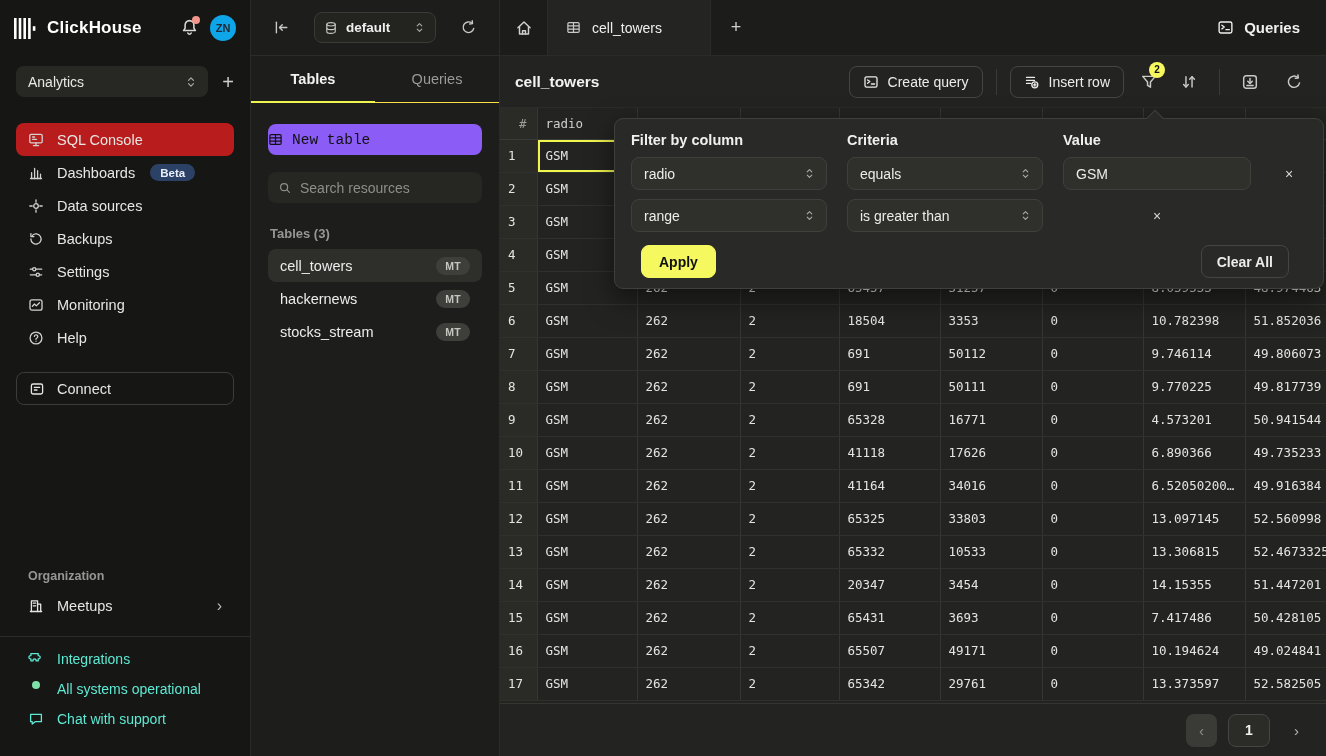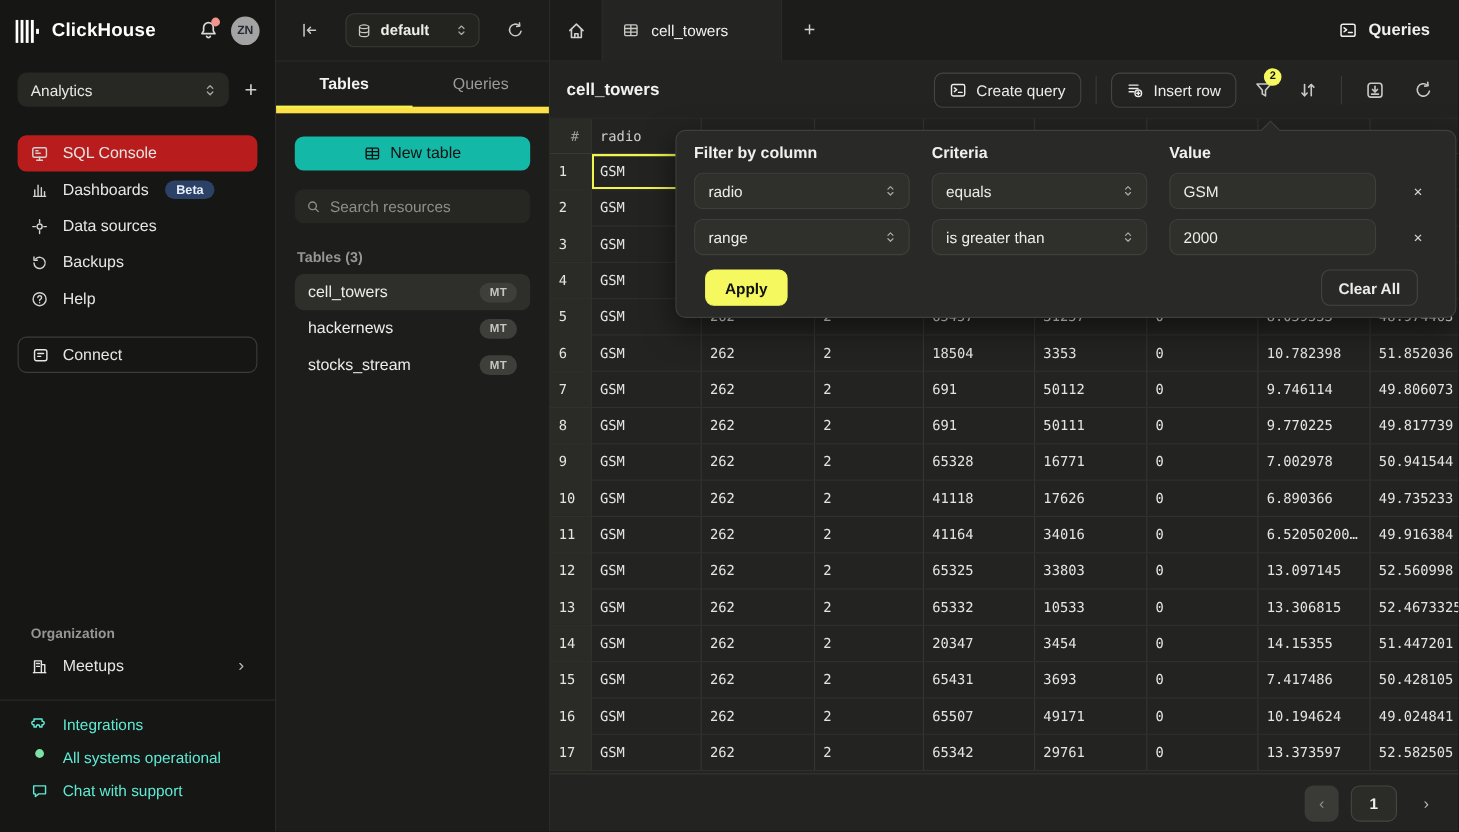--- a/index.html
+++ b/index.html
@@ -8,21 +8,21 @@
   .app { display:flex; width:1326px; height:756px; }
 
   
   .sidebar { width:250px; background:#161614; display:flex; flex-direction:column; flex-shrink:0; }
   .side-head { height:56px; display:flex; align-items:center; padding:0 14px; }
   .brand { display:flex; align-items:center; gap:9px; }
   .brand-name { font-size:17px; font-weight:700; color:#fff; letter-spacing:.2px; }
   .side-head-right { margin-left:auto; display:flex; align-items:center; gap:10px; }
   .bell-wrap { position:relative; width:20px; height:20px; color:#d8d8d5; }
   .bell-dot { position:absolute; top:-2px; right:0; width:8px; height:8px; border-radius:50%; background:#f2968b; }
-  .avatar { width:26px; height:26px; border-radius:50%; background:#a3a3a3; color:#232a33;
+  .avatar { width:26px; height:26px; border-radius:50%; background:#0ea5e9; color:#232a33;
     font-size:11px; font-weight:700; display:flex; align-items:center; justify-content:center; }
   .workspace-row { display:flex; align-items:center; gap:14px; padding:10px 16px 14px; }
   .workspace-select { flex:1; height:31px; background:#272724; border-radius:8px; display:flex;
     align-items:center; padding:0 10px 0 12px; font-size:14px; color:#e8e8e6; }
   .workspace-select .chev { margin-left:auto; color:#a8a8a5; }
   .plus-btn { color:#cfcfcc; font-size:20px; font-weight:300; line-height:1; cursor:default; }
   .nav { padding:12px 16px 0; }
   .nav-item { height:33px; display:flex; align-items:center; gap:13px; padding:0 12px;
     border-radius:8px; font-size:14.5px; color:#e6e6e3; }
   .nav-item .ic { color:#d2d2cf; flex-shrink:0; }
@@ -42,27 +42,27 @@
   .status-dot { width:8px; height:8px; border-radius:50%; background:#7ee2a8; margin:0 4px; }
 
   
   .panel { width:250px; background:#1d1d1b; border-left:1px solid #2a2a27; border-right:1px solid #2a2a27;
     display:flex; flex-direction:column; flex-shrink:0; }
   .panel-top { height:56px; border-bottom:1px solid #2b2b28; display:flex; align-items:center; padding:0 22px; gap:20px; }
   .db-select { height:31px; flex:1; max-width:124px; border:1px solid #3a3a36; background:#232320; border-radius:8px;
     display:flex; align-items:center; gap:8px; padding:0 9px; font-size:13.5px; font-weight:600; color:#eeeeec; margin:0 4px; }
   .db-select .chev { margin-left:auto; color:#a8a8a5; }
   .icon-btn { color:#c9c9c6; display:flex; align-items:center; justify-content:center; }
-  .panel-tabs { height:47px; display:flex; border-bottom:6px solid #fde047; }
+  .panel-tabs { height:47px; display:flex; border-bottom:1px solid #fde047; }
   .ptab { flex:1; display:flex; align-items:center; justify-content:center; font-size:14.5px; color:#9a9a97; position:relative; }
   .ptab.active { color:#f2f2f0; font-weight:600; }
   .ptab.active::after { content:""; position:absolute; left:0; right:0; bottom:-1px; height:2px; background:#f1f64f; }
   .panel-body { padding:21px 17px; }
-  .new-table-btn { height:31px; width:100%; background:#14b8a6; color:#111; border-radius:8px; display:flex;
-    align-items:center; justify-content:center; gap:9px; font-size:14.5px; font-weight:500; }
+  .new-table-btn { height:31px; width:100%; background:#8b5cf6; color:#111; border-radius:8px; display:flex;
+    align-items:center; gap:9px; font-size:14.5px; font-weight:500;font-family:Liberation Mono, monospace; }
   .search-box { margin-top:17px; height:31px; background:#262623; border-radius:8px; display:flex;
     align-items:center; gap:8px; padding:0 10px; color:#8d8d8a; }
   .search-box input { background:transparent; border:0; outline:0; color:#dcdcd9; font-size:14px;
     font-family:"Liberation Sans",sans-serif; width:100%; }
   .search-box input::placeholder { color:#8d8d8a; }
   .tables-label { font-size:13px; font-weight:700; color:#969693; margin:23px 0 8px 2px; }
   .tbl-item { height:33px; display:flex; align-items:center; padding:0 12px; border-radius:8px; font-size:14.5px; color:#ececea; }
   .tbl-item.active { background:#2e2e2b; }
   .mt-badge { margin-left:auto; background:#3e3e3b; color:#c5c5c2; font-size:10.5px; font-weight:700;
     padding:3px 9px; border-radius:9px; letter-spacing:.3px; }
@@ -206,20 +206,39 @@
         <span>Data sources</span>
       </div>
       <div class="nav-item">
         <span class="ic">
             <svg width="16" height="16" viewBox="0 0 16 16" fill="none" stroke="currentColor" stroke-width="1.3" stroke-linecap="round" stroke-linejoin="round">
               <path d="M2.9 8a5.1 5.1 0 1 0 1.5-3.6"></path>
               <path d="M2.9 2.6v3h3"></path>
             </svg>
           </span>
         <span>Backups</span>
+      </div>
+      <div class="nav-item">
+        <span class="ic">
+            <svg width="16" height="16" viewBox="0 0 16 16" fill="none" stroke="currentColor" stroke-width="1.3" stroke-linecap="round">
+              <path d="M2.3 5.2h11.4M2.3 10.8h11.4"></path>
+              <circle cx="6.2" cy="5.2" r="1.6" fill="#161614"></circle>
+              <circle cx="9.8" cy="10.8" r="1.6" fill="#161614"></circle>
+            </svg>
+          </span>
+        <span>Settings</span>
+      </div>
+      <div class="nav-item">
+        <span class="ic">
+            <svg width="16" height="16" viewBox="0 0 16 16" fill="none" stroke="currentColor" stroke-width="1.3" stroke-linecap="round" stroke-linejoin="round">
+              <rect x="2" y="2.8" width="12" height="10.4" rx="2"></rect>
+              <path d="M4.4 9.3l2.1-2.3 1.8 1.9 3.1-3.2"></path>
+            </svg>
+          </span>
+        <span>Monitoring</span>
       </div>
       <div class="nav-item">
         <span class="ic">
             <svg width="16" height="16" viewBox="0 0 16 16" fill="none" stroke="currentColor" stroke-width="1.3" stroke-linecap="round" stroke-linejoin="round">
               <circle cx="8" cy="8" r="5.9"></circle>
               <path d="M6.4 6.4a1.7 1.7 0 1 1 2.5 1.6c-.6.3-.9.7-.9 1.3"></path>
               <path d="M8 11.2v.01"></path>
             </svg>
           </span>
         <span>Help</span>
@@ -552,21 +571,21 @@
               <td>49.817739</td>
             </tr>
             <tr>
               <td class="rownum">9</td>
               <td>GSM</td>
               <td>262</td>
               <td>2</td>
               <td>65328</td>
               <td>16771</td>
               <td>0</td>
-              <td>7.002978</td>
+              <td>4.573201</td>
               <td>50.941544</td>
             </tr>
             <tr>
               <td class="rownum">10</td>
               <td>GSM</td>
               <td>262</td>
               <td>2</td>
               <td>41118</td>
               <td>17626</td>
               <td>0</td>
@@ -700,21 +719,20 @@
         </div>
         <div class="pop-select">
           <span>is greater than</span>
           <span class="ic chev">
               <svg width="13" height="13" viewBox="0 0 16 16" fill="none" stroke="currentColor" stroke-width="1.4" stroke-linecap="round" stroke-linejoin="round">
                 <path d="M5.2 6.1 8 3.3l2.8 2.8"></path>
                 <path d="M5.2 9.9 8 12.7l2.8-2.8"></path>
               </svg>
             </span>
         </div>
-        <input class="pop-input" value="2000" style="">
         <span class="x-btn">×</span>
       </div>
       <div class="pop-actions">
         <button class="pop-btn apply-btn">Apply</button>
         <button class="pop-btn clear-btn">Clear All</button>
       </div>
     </div>
   </main>
 </div>
 

